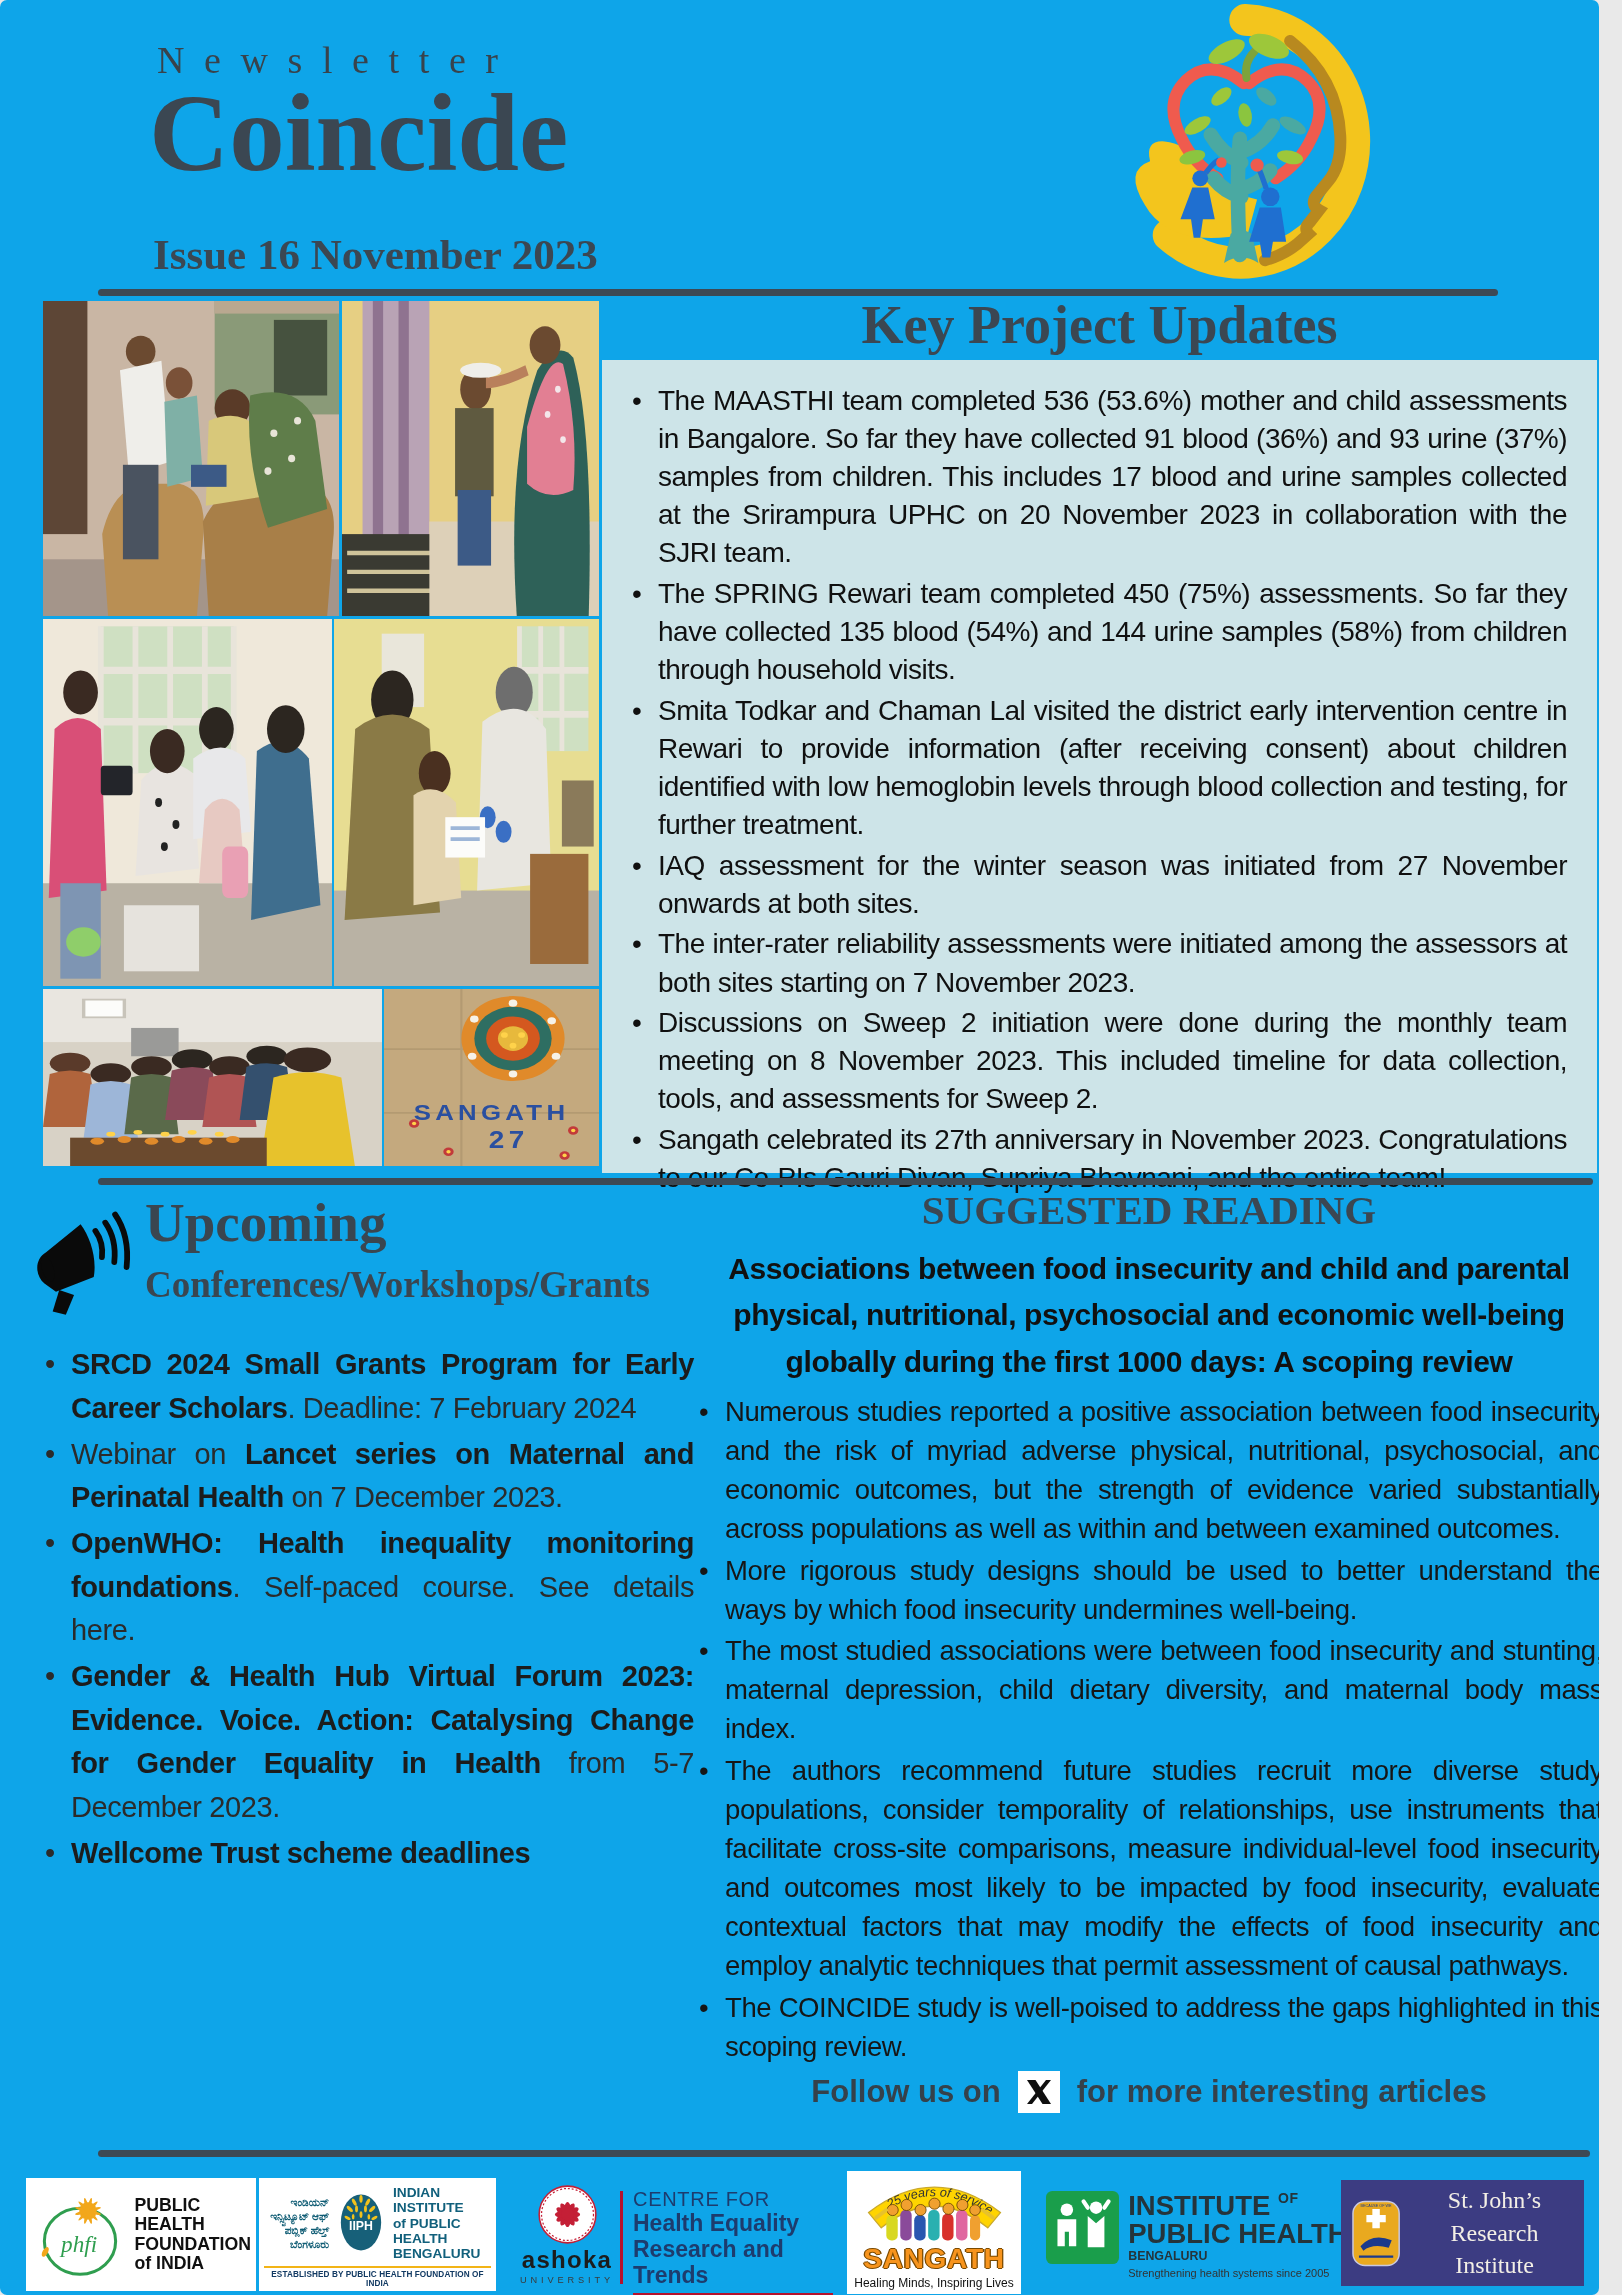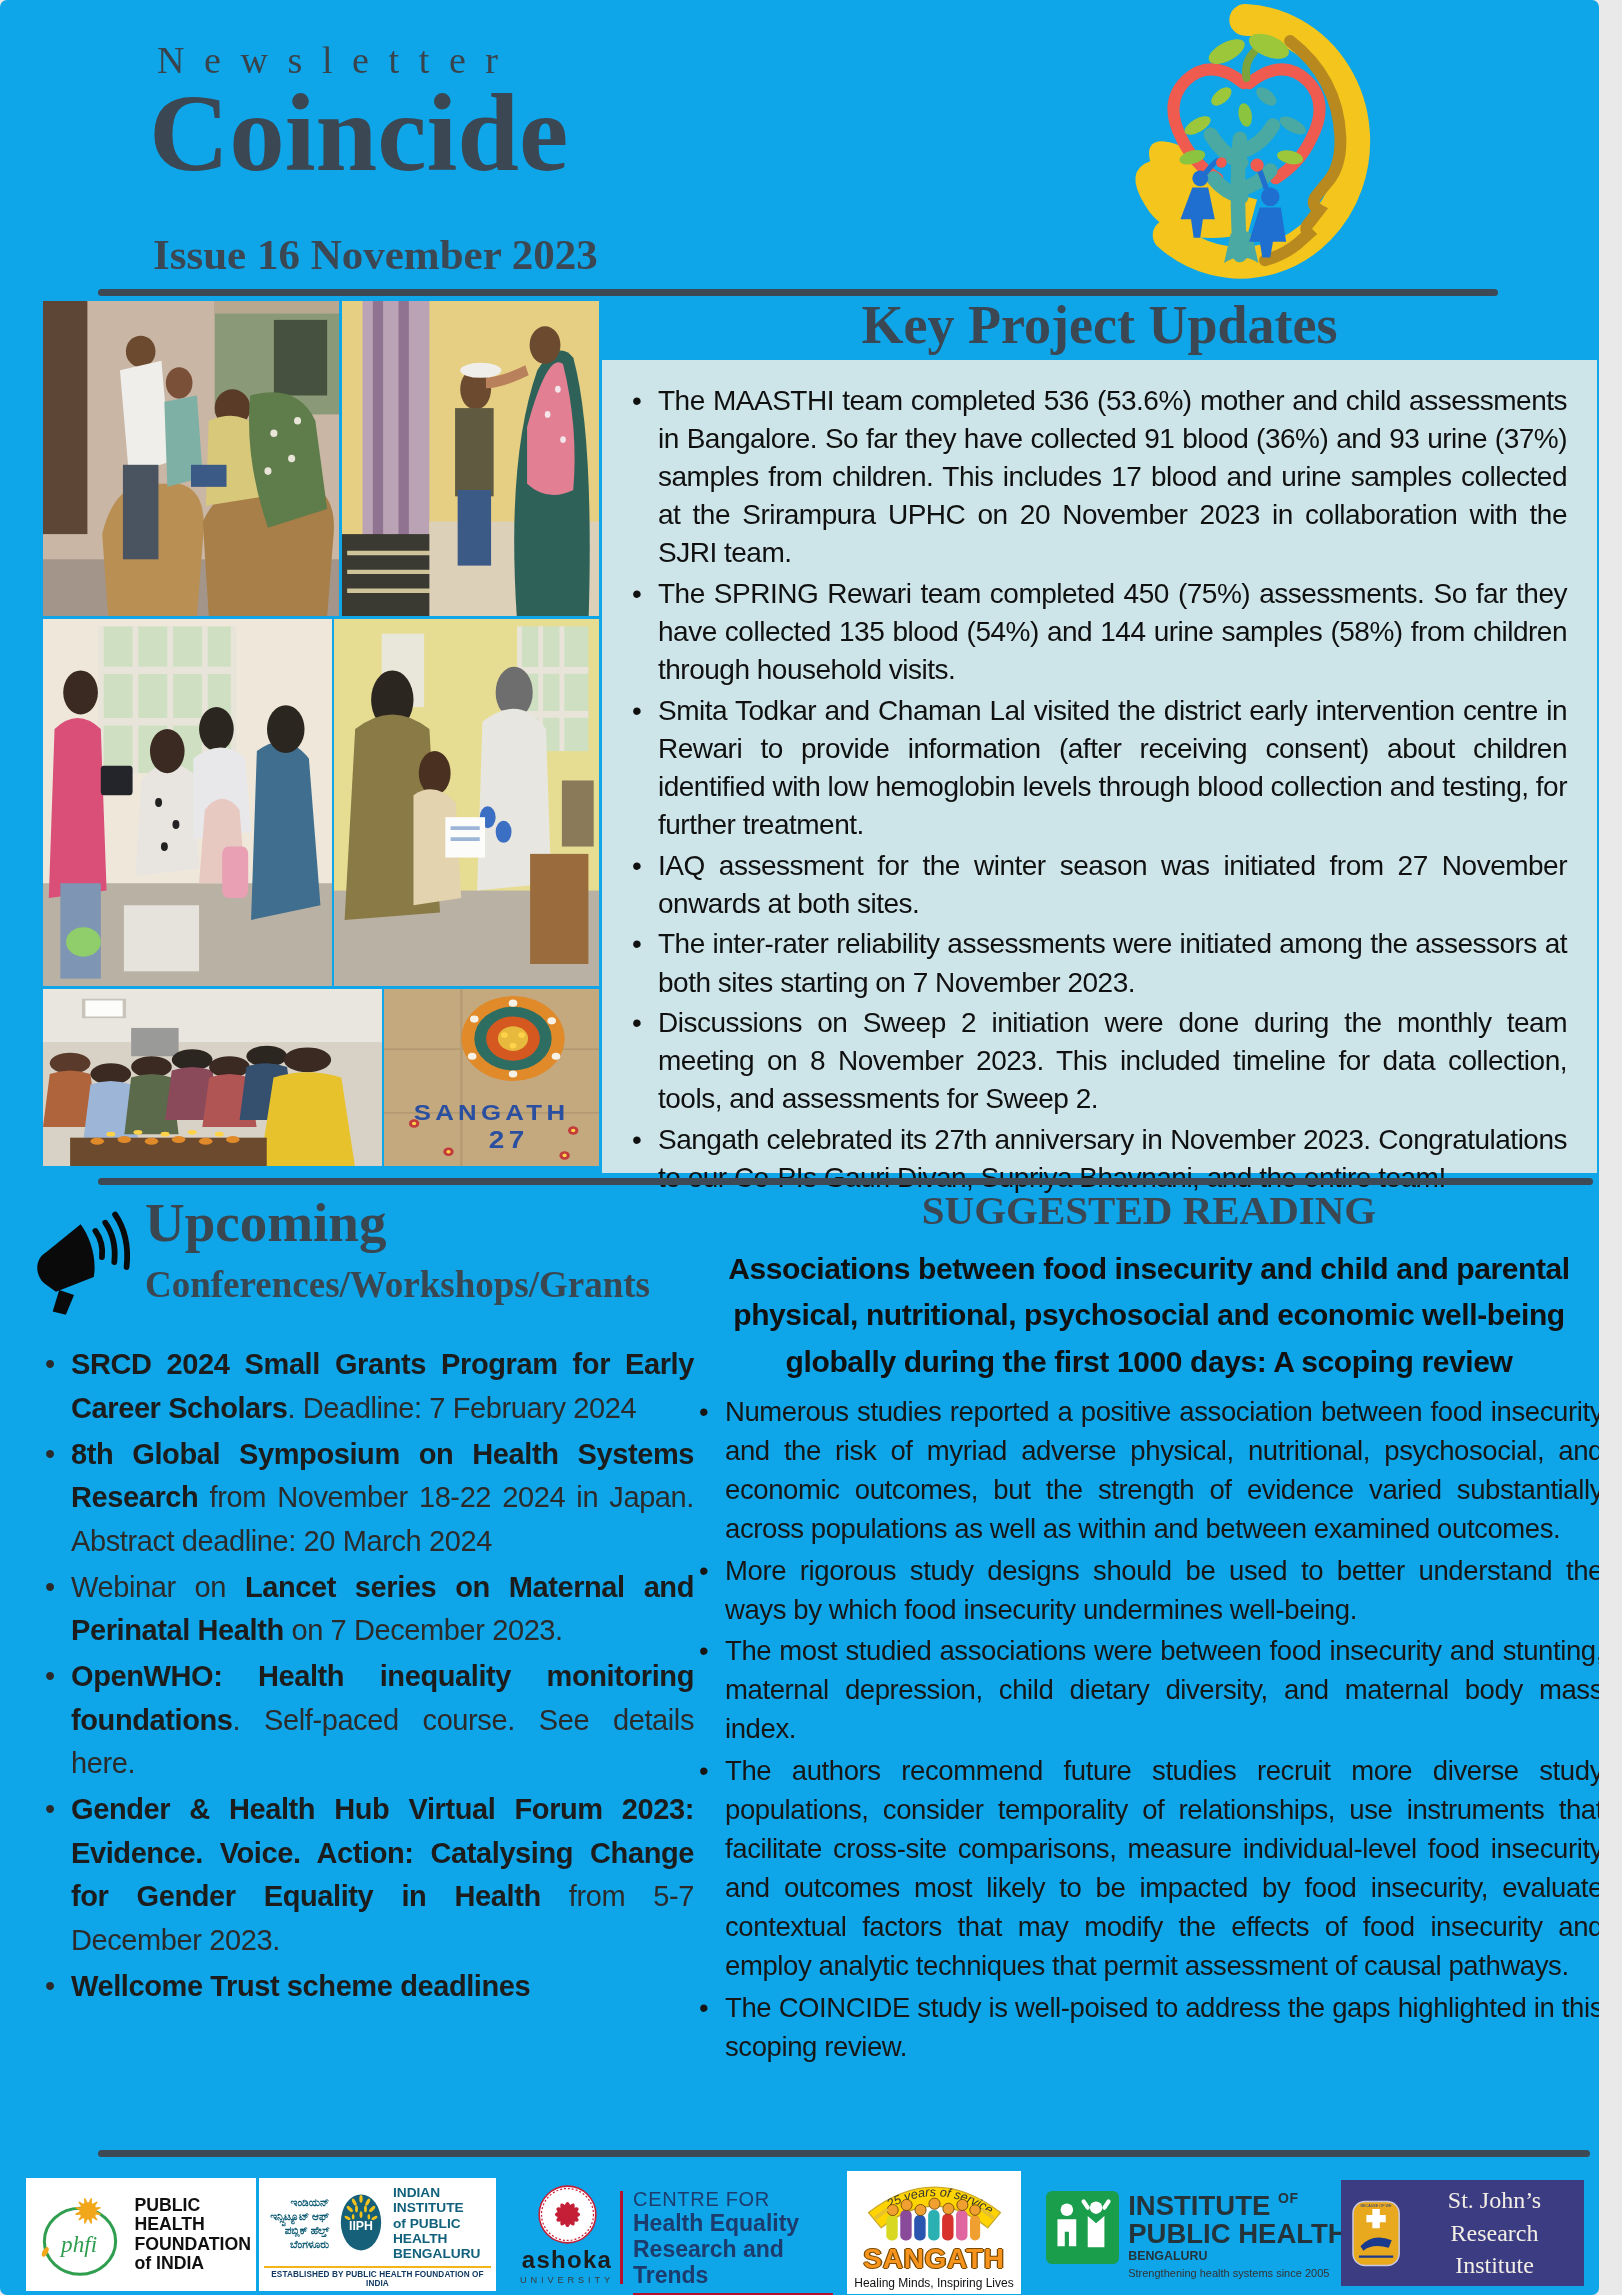--- a/index.html
+++ b/index.html
@@ -312,37 +312,46 @@
     <g stroke="#0a0a0a" stroke-width="7" fill="none" stroke-linecap="round">
       <path d="M74 34 q10 14 8 32"></path>
       <path d="M86 24 q14 20 11 48"></path>
       <path d="M98 14 q18 26 14 64"></path>
     </g>
   </svg>
   <div class="abs up-head serif">Upcoming</div>
   <div class="abs up-sub serif">Conferences/Workshops/Grants</div>
   <ul class="abs blist up-list">
       <li><span class="b">SRCD 2024 Small Grants Program for Early Career Scholars</span><span>. Deadline: 7 February 2024</span></li>
-      <li><span class="b">8th Global Symposium on Health Systems Research</span><span> from November 18-22 2024 in Japan. Abstract deadline: 20 March 2024</span></li>
       <li><span>Webinar on </span><span class="b">Lancet series on Maternal and Perinatal Health</span><span> on 7 December 2023.</span></li>
       <li><span class="b">OpenWHO: Health inequality monitoring foundations</span><span>. Self-paced course. See details here.</span></li>
       <li><span class="b">Gender &amp; Health Hub Virtual Forum 2023: Evidence. Voice. Action: Catalysing Change for Gender Equality in Health</span><span> from 5-7 December 2023.</span></li>
       <li><span class="b">Wellcome Trust scheme deadlines</span></li>
     </ul>
 
   <div class="abs reading">
     <h2 class="read-head serif">SUGGESTED READING</h2>
     <div class="read-title">Associations between food insecurity and child and parental physical, nutritional, psychosocial and economic well-being globally during the first 1000 days: A scoping review</div>
     <ul class="blist read-list">
         <li><span>Numerous studies reported a positive association between food insecurity and the risk of myriad adverse physical, nutritional, psychosocial, and economic outcomes, but the strength of evidence varied substantially across populations as well as within and between examined outcomes.</span></li>
         <li><span>More rigorous study designs should be used to better understand the ways by which food insecurity undermines well-being.</span></li>
         <li><span>The most studied associations were between food insecurity and stunting, maternal depression, child dietary diversity, and maternal body mass index.</span></li>
         <li><span>The authors recommend future studies recruit more diverse study populations, consider temporality of relationships, use instruments that facilitate cross-site comparisons, measure individual-level food insecurity and outcomes most likely to be impacted by food insecurity, evaluate contextual factors that may modify the effects of food insecurity and employ analytic techniques that permit assessment of causal pathways.</span></li>
         <li><span>The COINCIDE study is well-poised to address the gaps highlighted in this scoping review.</span></li>
       </ul>
+    <div class="follow">
+      <span>Follow us on</span>
+      <span class="x-box">
+        <svg viewBox="0 0 60 60">
+            <path d="M6 6 L23 6 L54 54 L37 54 Z" fill="#0f0f0f"></path>
+            <path d="M54 6 L44 6 L6 54 L16 54 Z" fill="#0f0f0f"></path>
+          </svg>
+      </span>
+      <span>for more interesting articles</span>
+    </div>
   </div>
 
   <div class="abs rule rule-bottom"></div>
 
   <div class="abs card phfi">
     <svg width="98" height="98" viewBox="0 0 110 110">
       <ellipse cx="55" cy="62" rx="40" ry="37" fill="none" stroke="#2f9e4f" stroke-width="3.4"></ellipse>
       <g fill="#f2a71b">
         <g transform="translate(64,28)">
           <ellipse rx="3.4" ry="10"></ellipse>

